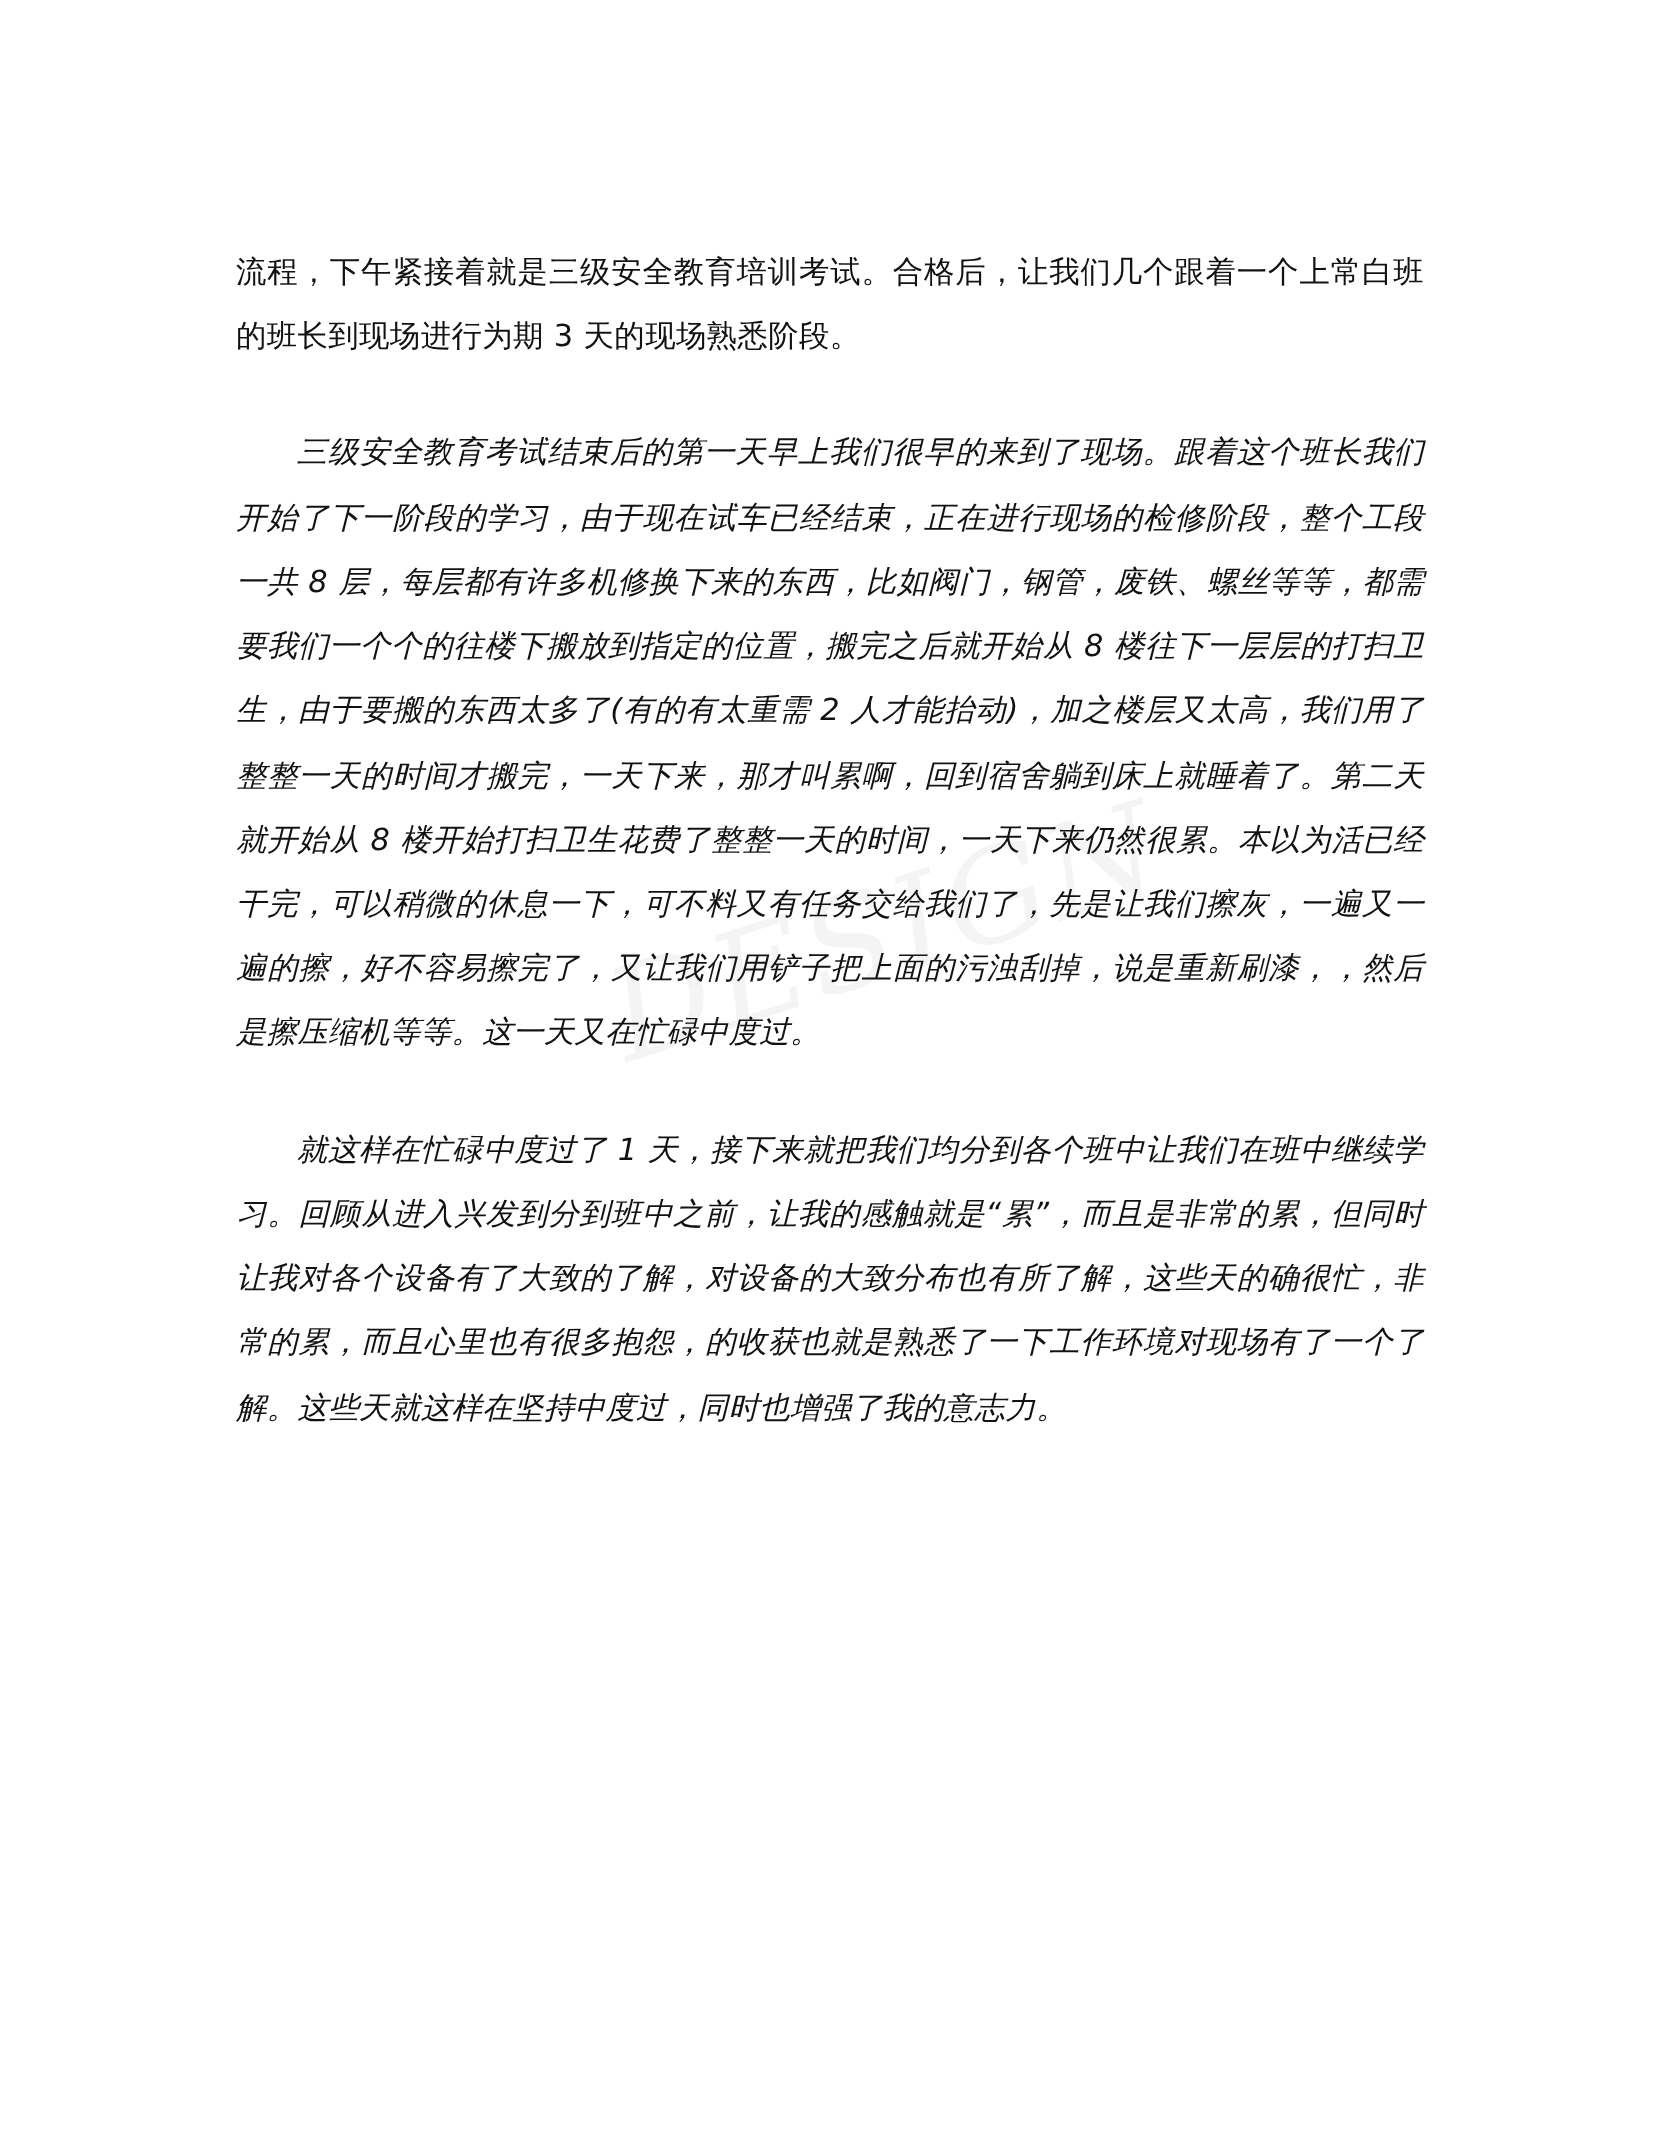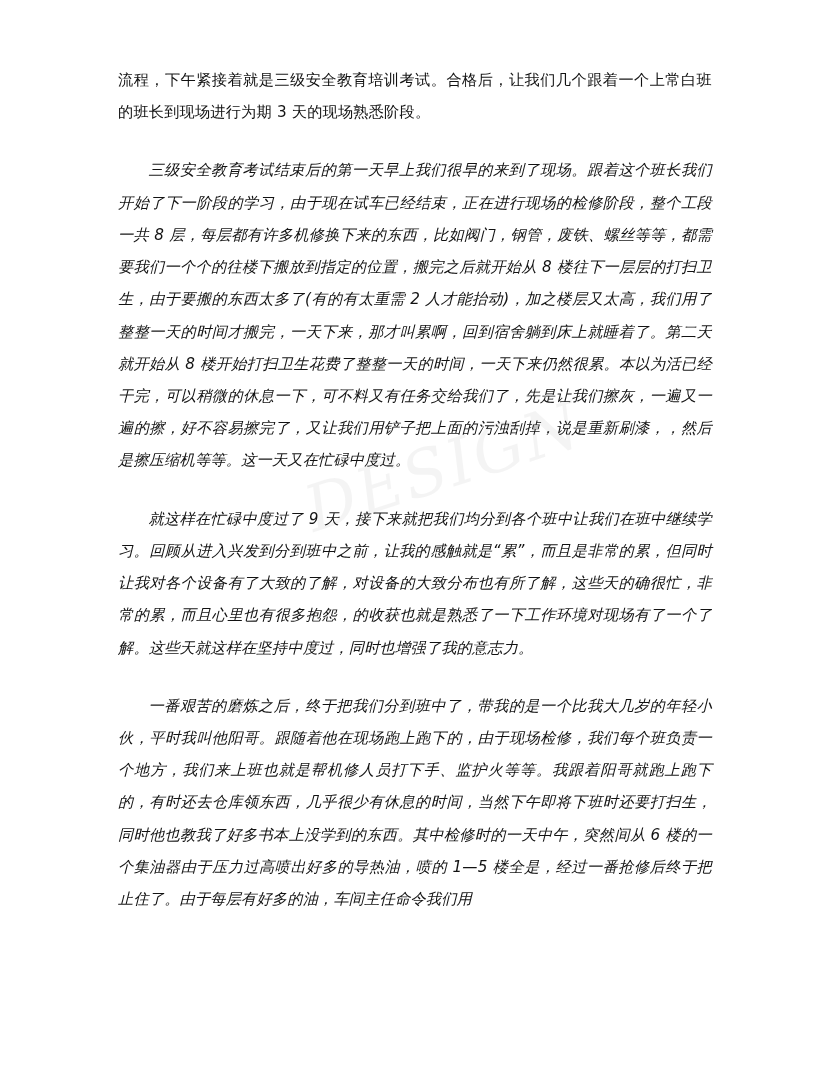--- a/index.html
+++ b/index.html
@@ -19,21 +19,21 @@
     background: #ffffff;
     box-sizing: border-box;
     overflow: hidden;
   }
   .page-inner {
     position: absolute;
     left: 0;
     top: 0;
     right: 0;
     bottom: 0;
-    padding: 64px 118px 40px 118px;
+    padding: 120px 118px 40px 118px;
     box-sizing: border-box;
   }
   .watermark {
     position: absolute;
     left: 300px;
     top: 430px;
     font-size: 64px;
     color: rgba(0,0,0,0.045);
     font-style: italic;
     font-family: "DejaVu Serif", "Liberation Serif", serif;
@@ -61,16 +61,15 @@
   }
 </style>
 </head>
 <body>
 
 <div class="page">
   <div class="watermark">DESIGN</div>
   <div class="page-inner">
     <p class="para">流程，下午紧接着就是三级安全教育培训考试。合格后，让我们几个跟着一个上常白班的班长到现场进行为期 3 天的现场熟悉阶段。</p>
     <p class="para indent">三级安全教育考试结束后的第一天早上我们很早的来到了现场。跟着这个班长我们开始了下一阶段的学习，由于现在试车已经结束，正在进行现场的检修阶段，整个工段一共 8 层，每层都有许多机修换下来的东西，比如阀门，钢管，废铁、螺丝等等，都需要我们一个个的往楼下搬放到指定的位置，搬完之后就开始从 8 楼往下一层层的打扫卫生，由于要搬的东西太多了(有的有太重需 2 人才能抬动)，加之楼层又太高，我们用了整整一天的时间才搬完，一天下来，那才叫累啊，回到宿舍躺到床上就睡着了。第二天就开始从 8 楼开始打扫卫生花费了整整一天的时间，一天下来仍然很累。本以为活已经干完，可以稍微的休息一下，可不料又有任务交给我们了，先是让我们擦灰，一遍又一遍的擦，好不容易擦完了，又让我们用铲子把上面的污浊刮掉，说是重新刷漆，，然后是擦压缩机等等。这一天又在忙碌中度过。</p>
-    <p class="para indent">就这样在忙碌中度过了 9 天，接下来就把我们均分到各个班中让我们在班中继续学习。回顾从进入兴发到分到班中之前，让我的感触就是“累”，而且是非常的累，但同时让我对各个设备有了大致的了解，对设备的大致分布也有所了解，这些天的确很忙，非常的累，而且心里也有很多抱怨，的收获也就是熟悉了一下工作环境对现场有了一个了解。这些天就这样在坚持中度过，同时也增强了我的意志力。</p>
-    <p class="para indent">一番艰苦的磨炼之后，终于把我们分到班中了，带我的是一个比我大几岁的年轻小伙，平时我叫他阳哥。跟随着他在现场跑上跑下的，由于现场检修，我们每个班负责一个地方，我们来上班也就是帮机修人员打下手、监护火等等。我跟着阳哥就跑上跑下的，有时还去仓库领东西，几乎很少有休息的时间，当然下午即将下班时还要打扫生，同时他也教我了好多书本上没学到的东西。其中检修时的一天中午，突然间从 6 楼的一个集油器由于压力过高喷出好多的导热油，喷的 1—5 楼全是，经过一番抢修后终于把止住了。由于每层有好多的油，车间主任命令我们用</p>
+    <p class="para indent">就这样在忙碌中度过了 1 天，接下来就把我们均分到各个班中让我们在班中继续学习。回顾从进入兴发到分到班中之前，让我的感触就是“累”，而且是非常的累，但同时让我对各个设备有了大致的了解，对设备的大致分布也有所了解，这些天的确很忙，非常的累，而且心里也有很多抱怨，的收获也就是熟悉了一下工作环境对现场有了一个了解。这些天就这样在坚持中度过，同时也增强了我的意志力。</p>
   </div>
 </div>
 
 </body></html>

